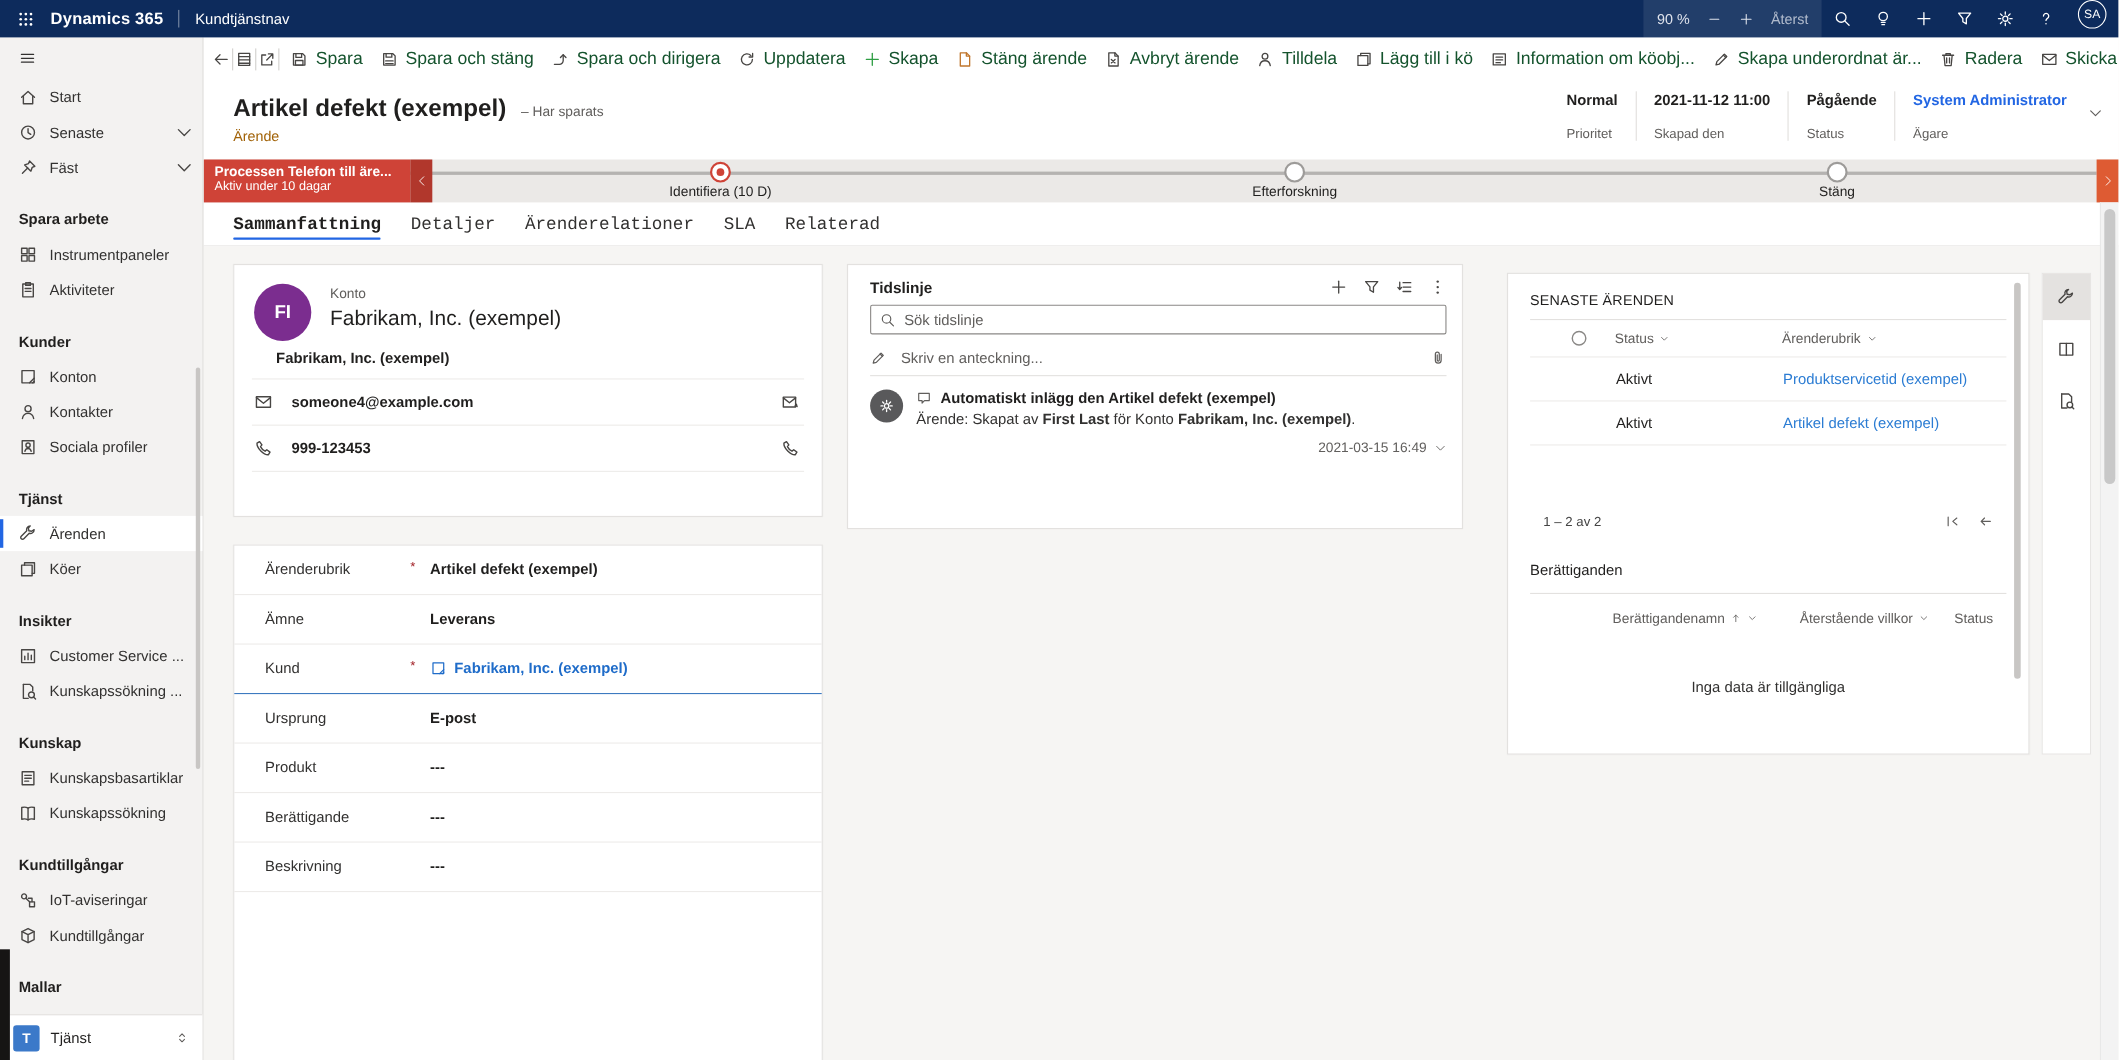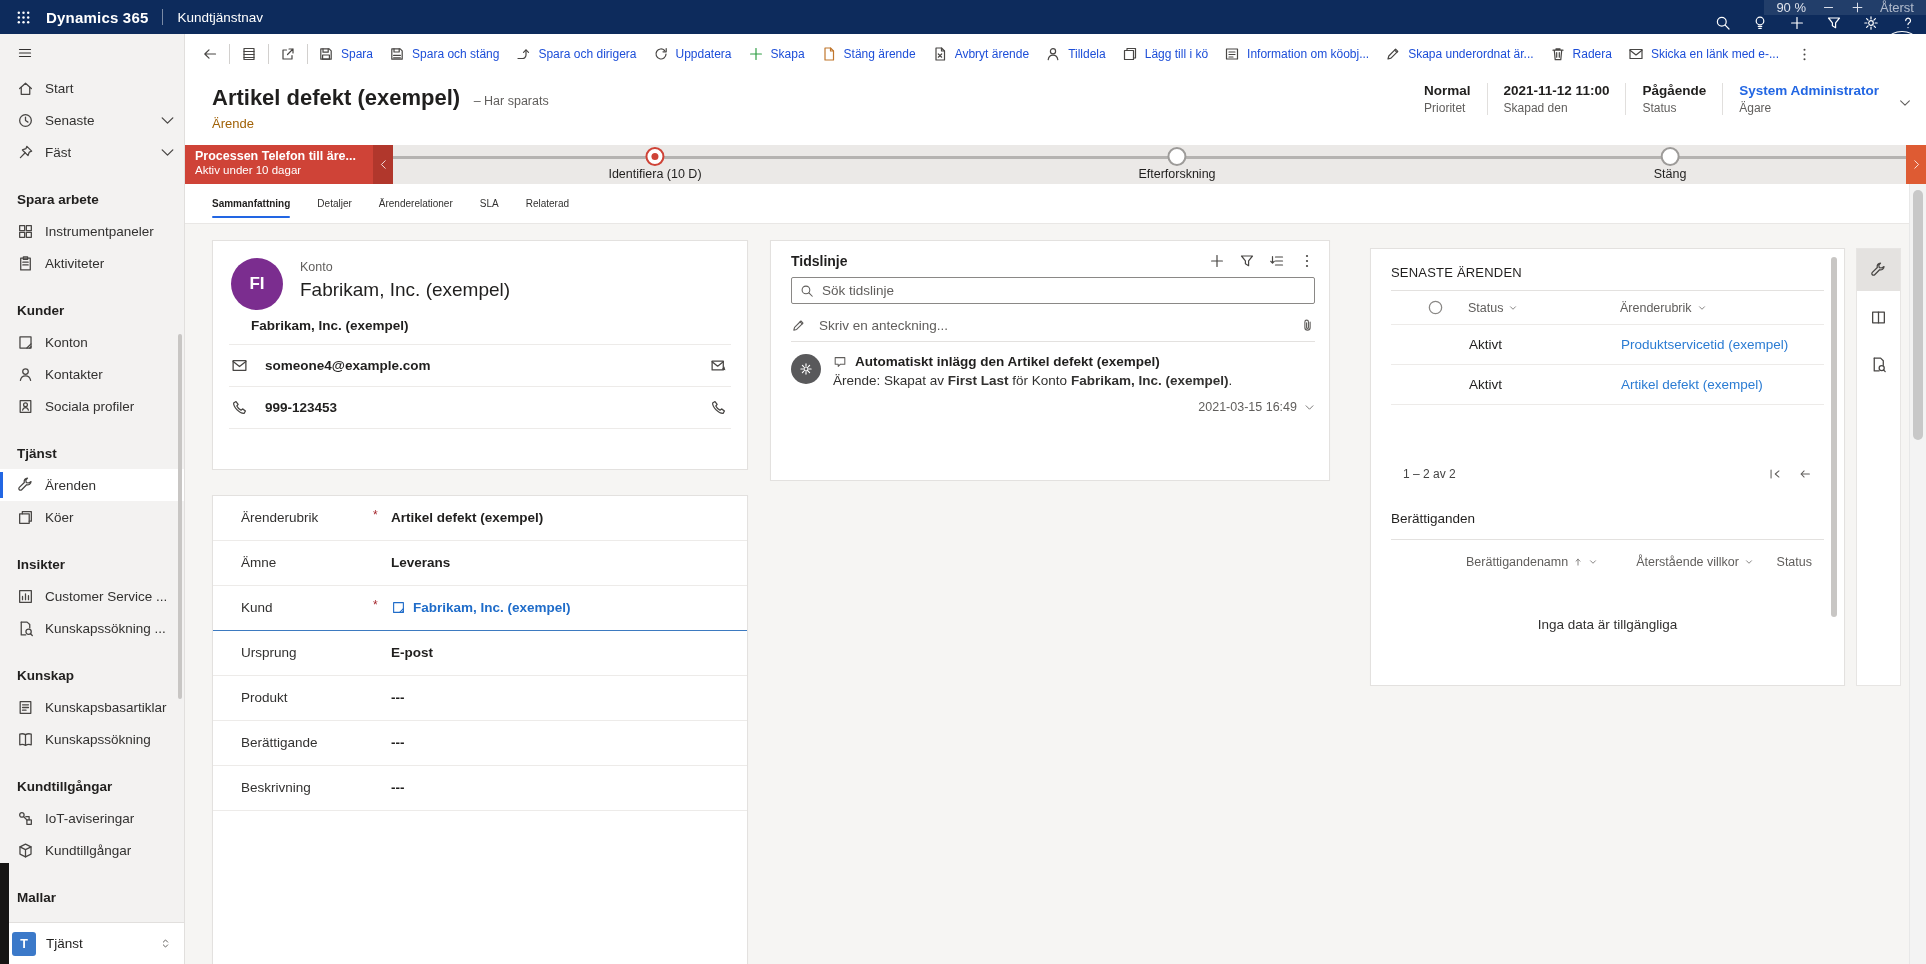--- a/index.html
+++ b/index.html
@@ -8,21 +8,21 @@
   .ic { display:inline-flex; flex:none; }
   .ic svg { width:100%; height:100%; display:block; }
 
   
   .topbar { position:absolute; left:0; top:0; width:1926px; height:34px; background:#0d2b5c; color:#fff; display:flex; align-items:center; z-index:30; }
   .waffle-btn { width:46px; height:100%; display:flex; align-items:center; justify-content:center; }
   .waffle-btn .ic { width:15px; height:15px; color:#fff; }
   .brand { font-size:15px; font-weight:700; letter-spacing:.2px; }
   .tb-divider { width:1px; height:16px; background:rgba(255,255,255,.45); margin:0 14px; }
   .appname { font-size:13.5px; }
-  .topbar-right { margin-left:auto; display:flex; align-items:flex-end; height:100%;flex-direction:column; }
+  .topbar-right { margin-left:auto; display:flex; align-items:flex-start; height:100%; }
   .zoomhud { display:flex; align-items:center; height:100%; background:rgba(255,255,255,.09); padding:0 12px; gap:16px; font-size:13px; color:#dfe3ec; }
   .zoomhud .ic { width:13px; height:13px; color:#dfe3ec; }
   .zoomhud .reset { opacity:.75; max-width:40px; overflow:hidden; white-space:nowrap; }
   .tb-icon { width:37px; height:100%; display:flex; align-items:center; justify-content:center; color:#fff; font-size:15px; }
   .tb-icon .ic { width:16px; height:16px; }
   .tb-avatar { width:26px; height:26px; border:1.5px solid #fff; border-radius:50%; display:flex; align-items:center; justify-content:center; font-size:11px; margin:0 11px; }
 
   
   .sidebar { position:absolute; left:0; top:34px; width:185px; bottom:0; background:#f3f2f1; border-right:1px solid #e1dfdd; z-index:10; }
   .hamburger { height:38px; display:flex; align-items:center; padding-left:17px; }
@@ -40,56 +40,56 @@
   .sb-footer .lbl { font-size:13.5px; color:#201f1e; }
   .sb-footer .ic.swap { margin-left:auto; width:13px; height:13px; color:#605e5c; }
   .black-strip { position:absolute; left:0; top:863px; width:9px; height:101px; background:#161514; z-index:40; }
 
   
   .main { position:absolute; left:185px; top:34px; right:0; bottom:0; background:#fff; }
   .cmdbar { height:40px; display:flex; align-items:center; padding:0 8px; background:#fff; white-space:nowrap; overflow:hidden; }
   .cmd-iconbtn { width:34px; height:30px; display:flex; align-items:center; justify-content:center; color:#484644; }
   .cmd-iconbtn .ic { width:16px; height:16px; }
   .cmd-sep { width:1px; height:20px; background:#d2d0ce; margin:0 2px; flex:none; }
-  .cmd-btn { display:flex; align-items:center; gap:7px; height:30px; padding:0 8px; font-size:12px; color:#1d4ed8; flex:none; }
+  .cmd-btn { display:flex; align-items:center; gap:7px; height:30px; padding:0 8px; font-size:16px; color:#14532d; flex:none; }
   .cmd-btn .ic { width:16px; height:16px; color:#484644; }
   .cmd-more { width:30px; height:30px; display:flex; align-items:center; justify-content:center; color:#484644; margin-left:2px; }
   .cmd-more .ic { width:15px; height:15px; }
 
   .titlebar { height:71px; position:relative; background:#fff; padding:11px 0 0 27px; }
   .page-title { font-size:22px; font-weight:700; color:#201f1e; display:inline; }
   .save-state { font-size:12.5px; color:#605e5c; margin-left:9px; }
   .entity-label { font-size:13px; color:#a16207; margin-top:5px; }
   .header-stats { position:absolute; top:9px; right:31px; display:flex; }
   .stat { padding:0 16px; border-left:1px solid #e1dfdd; }
   .stat:first-child { border-left:none; }
   .stat .v { font-size:13.5px; font-weight:700; color:#201f1e; white-space:nowrap; }
   .stat .v.link { color:#2266e3; }
-  .stat .l { font-size:12px; color:#605e5c; margin-top:3px; font-weight:400; }
+  .stat .l { font-size:12px; color:#605e5c; margin-top:16px; font-weight:400; }
   .hdr-chevron { position:absolute; right:14px; top:22px; width:14px; height:14px; color:#605e5c; }
 
   
   .processbar { height:39px; background:#ebe9e7; position:relative; }
   .bpf-line { position:absolute; left:188px; right:20px; top:11px; height:3px; background:#b5b3b1; }
   .bpf-flyout { position:absolute; left:0; top:0; width:188px; height:100%; background:#cf4337; color:#fff; padding:4px 0 0 10px; z-index:2; }
   .bpf-flyout .t1 { font-size:12.5px; font-weight:700; white-space:nowrap; }
   .bpf-flyout .t2 { font-size:11.5px; margin-top:1px; }
   .bpf-collapse { position:absolute; left:188px; top:0; width:20px; height:100%; background:#b1372c; color:#fff; display:flex; align-items:center; justify-content:center; z-index:2; }
   .bpf-collapse .ic { width:11px; height:11px; }
   .bpf-next { position:absolute; right:0; top:0; width:20px; height:100%; background:#de5b33; color:#fff; display:flex; align-items:center; justify-content:center; z-index:2; }
   .bpf-next .ic { width:11px; height:11px; }
   .stage { position:absolute; top:0; transform:translateX(-50%); text-align:center; z-index:3; }
   .stage .dot { width:19px; height:19px; border-radius:50%; background:#fff; border:2px solid #9d9b99; margin:2px auto 0; display:flex; align-items:center; justify-content:center; }
   .stage.active .dot { border:2.5px solid #cf4337; }
   .stage.active .dot::after { content:''; width:7px; height:7px; border-radius:50%; background:#cf4337; }
   .stage .slbl { font-size:12.5px; color:#201f1e; margin-top:1px; white-space:nowrap; }
 
   
   .tabsbar { height:40px; background:#fff; display:flex; align-items:center; gap:27px; padding-left:27px; border-bottom:1px solid #e9e7e5; }
-  .tab { font-size:10px; color:#323130; height:100%; display:flex; align-items:center; position:relative; }
+  .tab { font-size:16px; color:#323130; height:100%; display:flex; align-items:center; position:relative;font-family:Liberation Mono, monospace; }
   .tab.active { font-weight:700; color:#201f1e; }
   .tab.active::after { content:''; position:absolute; left:0; right:0; bottom:5px; height:2.5px; border-radius:2px; background:#2266e3; }
 
   
   .content { position:absolute; left:0; right:0; top:190px; bottom:0; background:#f6f5f3; overflow:hidden; }
   .card { position:absolute; background:#fff; border:1px solid #e3e1df; box-shadow:0 .3px 1px rgba(0,0,0,.06); }
 
   
   .contact-card { left:27px; top:16px; width:536px; height:230px; }
   .avatar-fi { position:absolute; left:18px; top:17px; width:52px; height:52px; border-radius:50%; background:#7b2d8f; color:#fff; font-size:17px; font-weight:700; display:flex; align-items:center; justify-content:center; }

